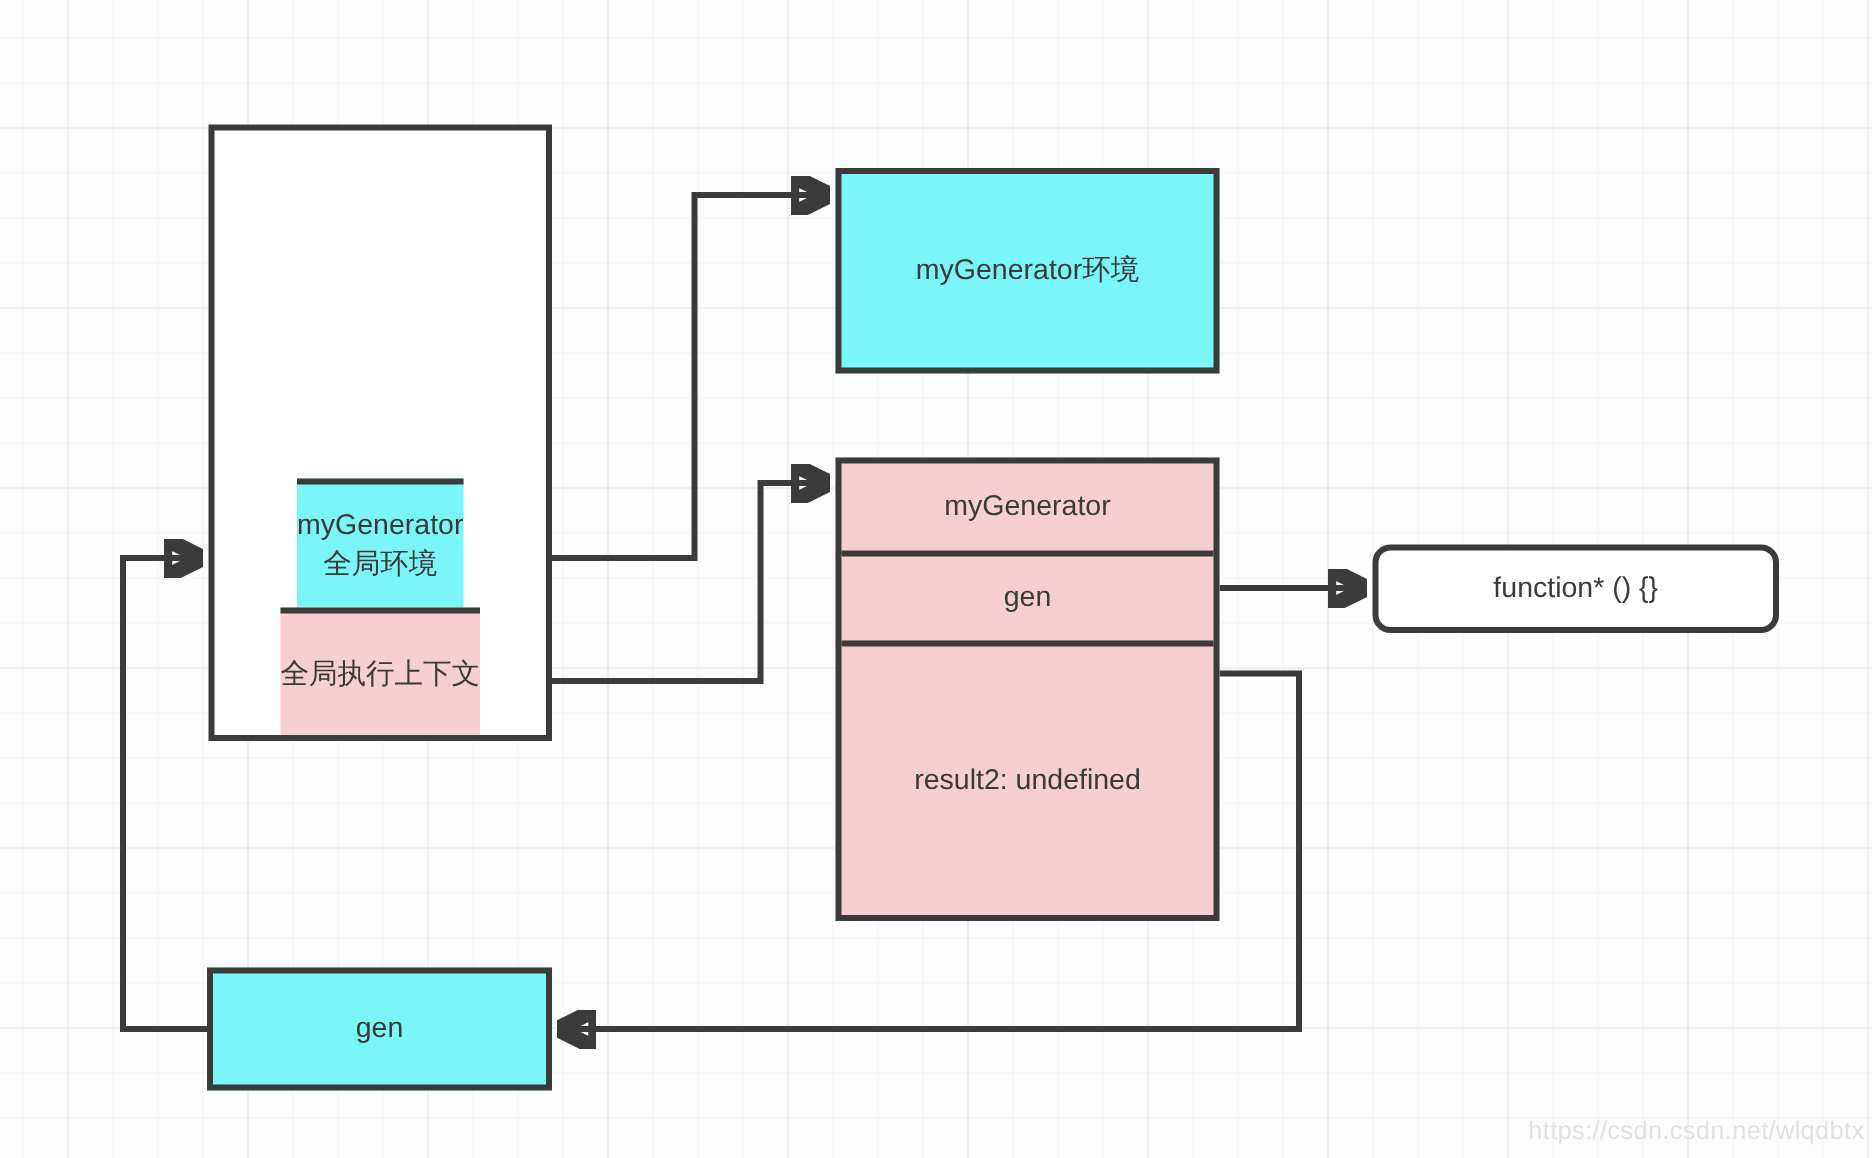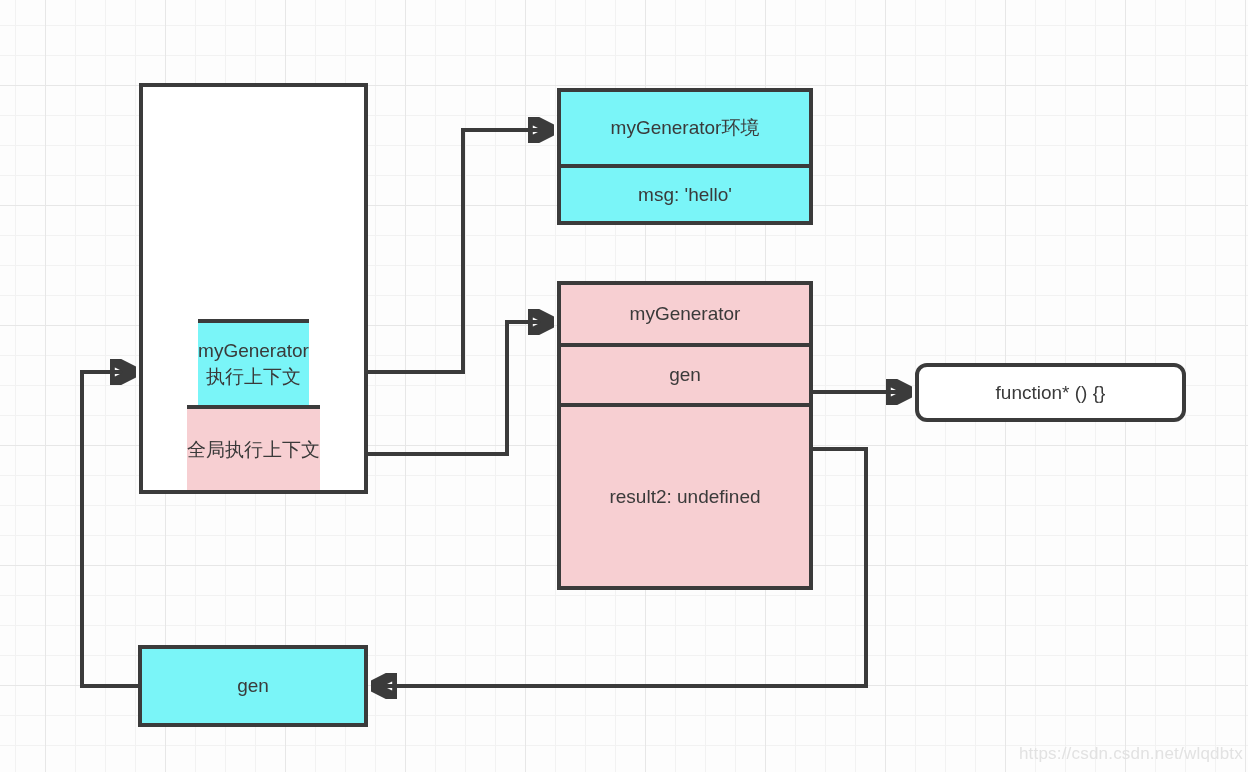--- a/index.html
+++ b/index.html
@@ -40,21 +40,21 @@
 
   
   .stack{left:139px;top:83px;width:229px;height:411px;background:#ffffff;
          display:flex;flex-direction:column;justify-content:flex-end;padding:0;}
   .stack .frame{display:flex;align-items:center;justify-content:center;
                 flex-direction:column;border-top:4px solid var(--stroke,#3b3b3b);}
   .stack .frame-top{height:82px;}
   .stack .frame-bottom{height:81px;font-family:Liberation Serif, serif;}
 
   
-  .rowsbox{display:flex;flex-direction:column;padding:0;align-items:stretch;justify-content:flex-start;}
+  .rowsbox{display:flex;flex-direction:column;padding:0;align-items:stretch;justify-content:flex-start;margin-top:24px;}
   .rowsbox .cell{display:flex;align-items:center;justify-content:center;}
   .rowsbox .cell + .cell{border-top:4px solid var(--stroke,#3b3b3b);}
 
   .genv{left:557px;top:88px;width:256px;height:137px;}
   .genv .cell-title{flex:1;}
   .genv .cell-row{height:53px;}
 
   .globalenv{left:557px;top:281px;width:256px;height:309px;}
   .globalenv .c0{height:78px;}
   .globalenv .c1{height:58px;}
@@ -85,28 +85,27 @@
     <path d="M368 372 H463 V130 H551" marker-end="url(#arr)"></path>
     <path d="M368 454 H507 V322 H551" marker-end="url(#arr)"></path>
     <path d="M813 392 H909" marker-end="url(#arr)"></path>
     <path d="M813 449 H866 V686 H374" marker-end="url(#arr)"></path>
     <path d="M138 686 H82 V372 H133" marker-end="url(#arr)"></path>
   </svg>
 
   <div class="node stack">
     <div class="frame frame-top cyan">
       <div>myGenerator</div>
-      <div>执行上下文</div>
+      <div>全局环境</div>
     </div>
     <div class="frame frame-bottom pink">全局执行上下文</div>
   </div>
 
   <div class="node rowsbox genv cyan">
     <div class="cell cell-title">myGenerator环境</div>
-    <div class="cell cell-row">msg: 'hello'</div>
   </div>
 
   <div class="node rowsbox globalenv pink">
     <div class="cell c1">myGenerator</div>
     <div class="cell c2">gen</div>
     <div class="cell c4">result2: undefined</div>
   </div>
 
   <div class="node funcnode white">function* () {}</div>
 

